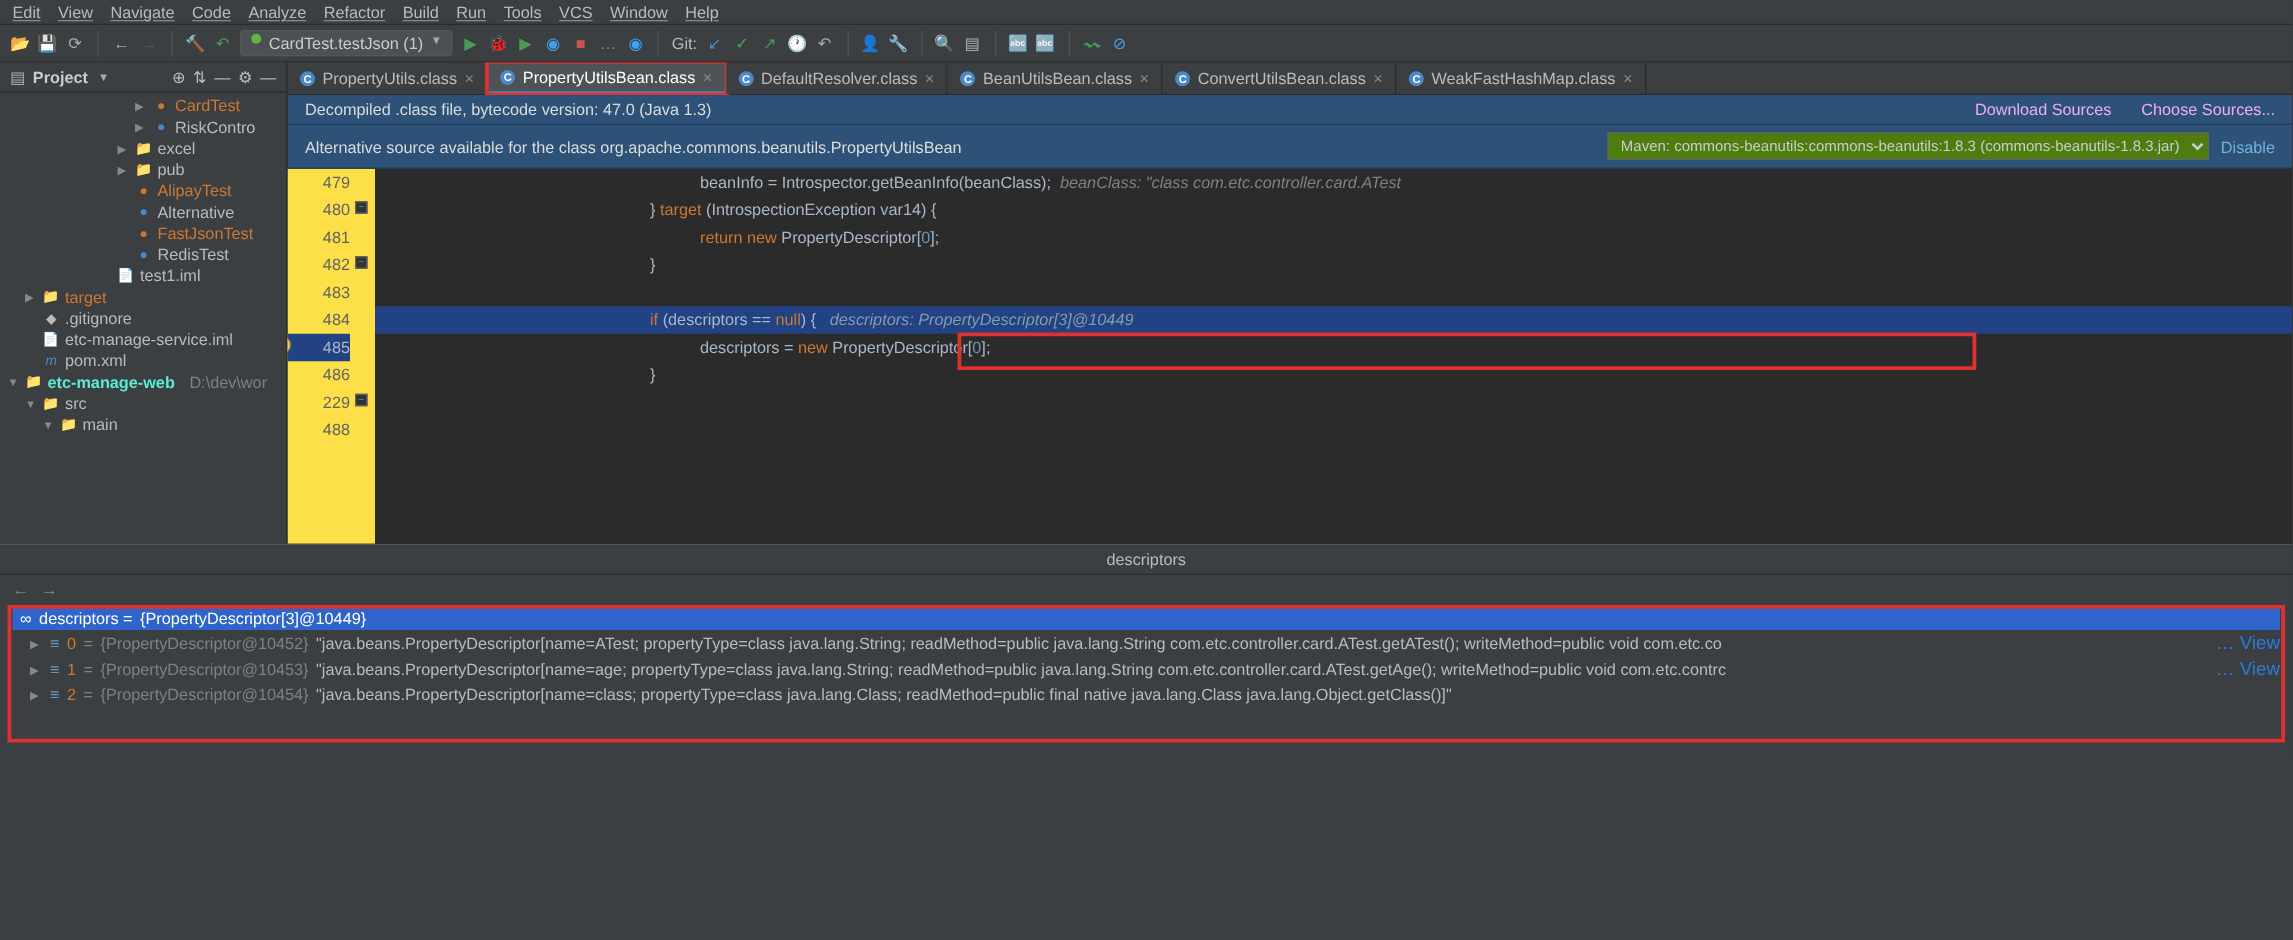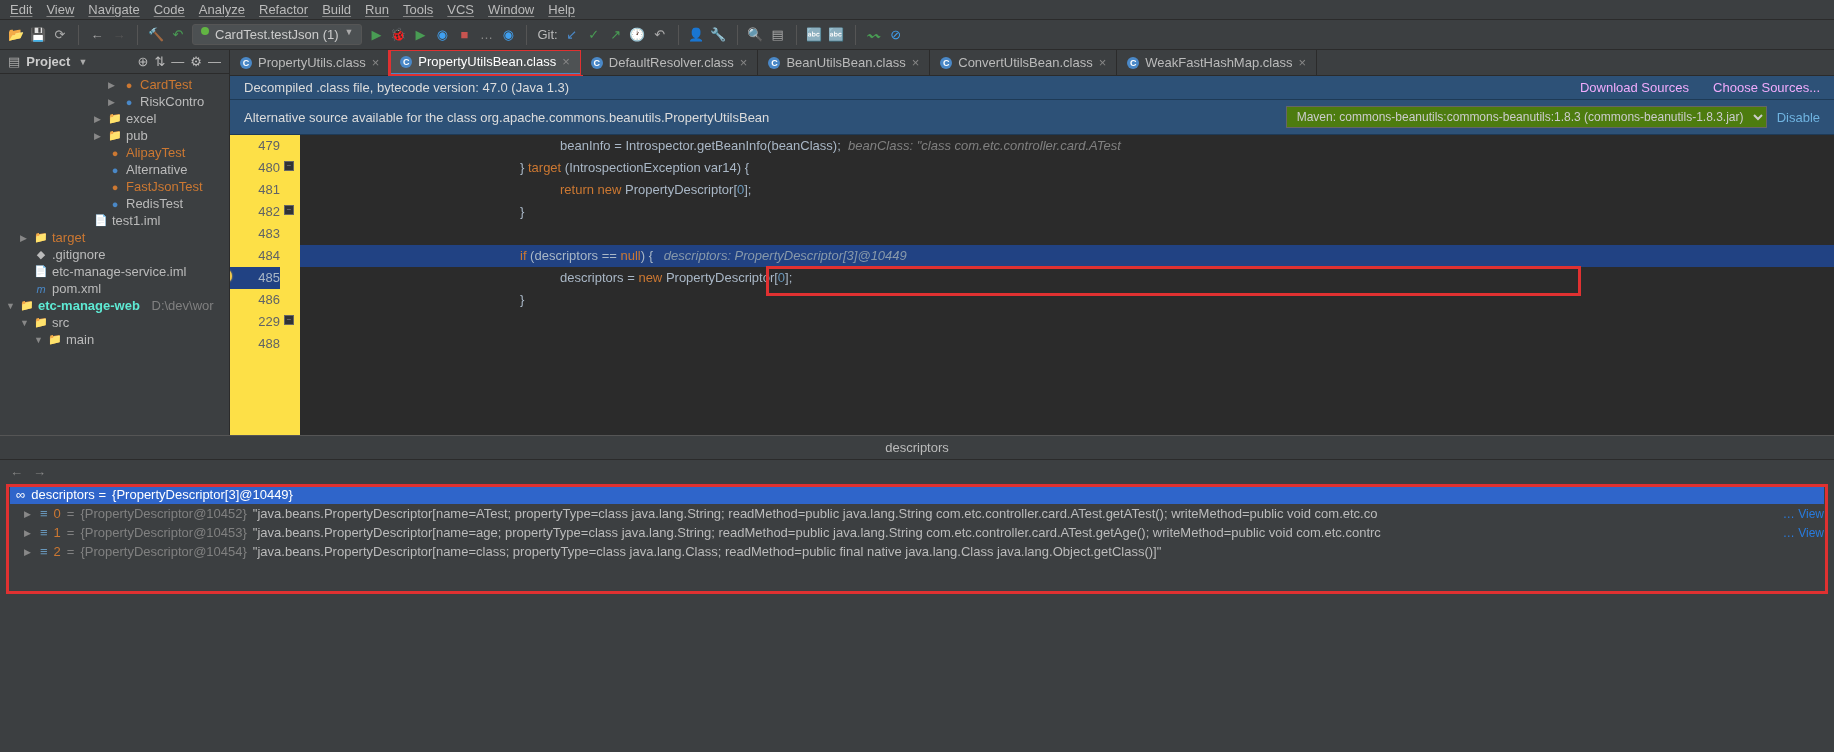--- a/index.html
+++ b/index.html
@@ -51,21 +51,21 @@
 .debug-tools { display:flex; align-items:center; gap:10px; padding:4px 10px; background:#3c3f41; }
 .debug-tools .ico { color:#888; cursor:pointer; }
 .debug-panel { background:#3c3f41; padding:2px 10px 10px 10px; position:relative; height:300px; }
 .dbg-root { background:#2f65ca; color:#fff; padding:2px 6px; display:flex; align-items:center; gap:6px; }
 .dbg-row { display:flex; align-items:center; gap:6px; padding:2px 0 2px 14px; color:#bbbbbb; }
 .dbg-row .chev { color:#888; font-size:9px; width:10px; }
 .dbg-row .eq { color:#808080; }
 .dbg-row .idx { color:#cc7832; }
 .dbg-row .obj { color:#808080; }
 .dbg-row .val { color:#bbbbbb; }
-.dbg-row .view { color:#287bde; margin-left:auto; font-size:12px; }
+.dbg-row .view { color:#287bde; margin-left:auto; font-size:15px; }
 .box2 { position:absolute; left:6px; top:1px; right:6px; height:110px; border:3px solid #e03131; pointer-events:none; }
 </style>
 </head>
 <body>
 
 <div class="menubar">
   <span>Edit</span>
   <span>View</span>
   <span>Navigate</span>
   <span>Code</span>

